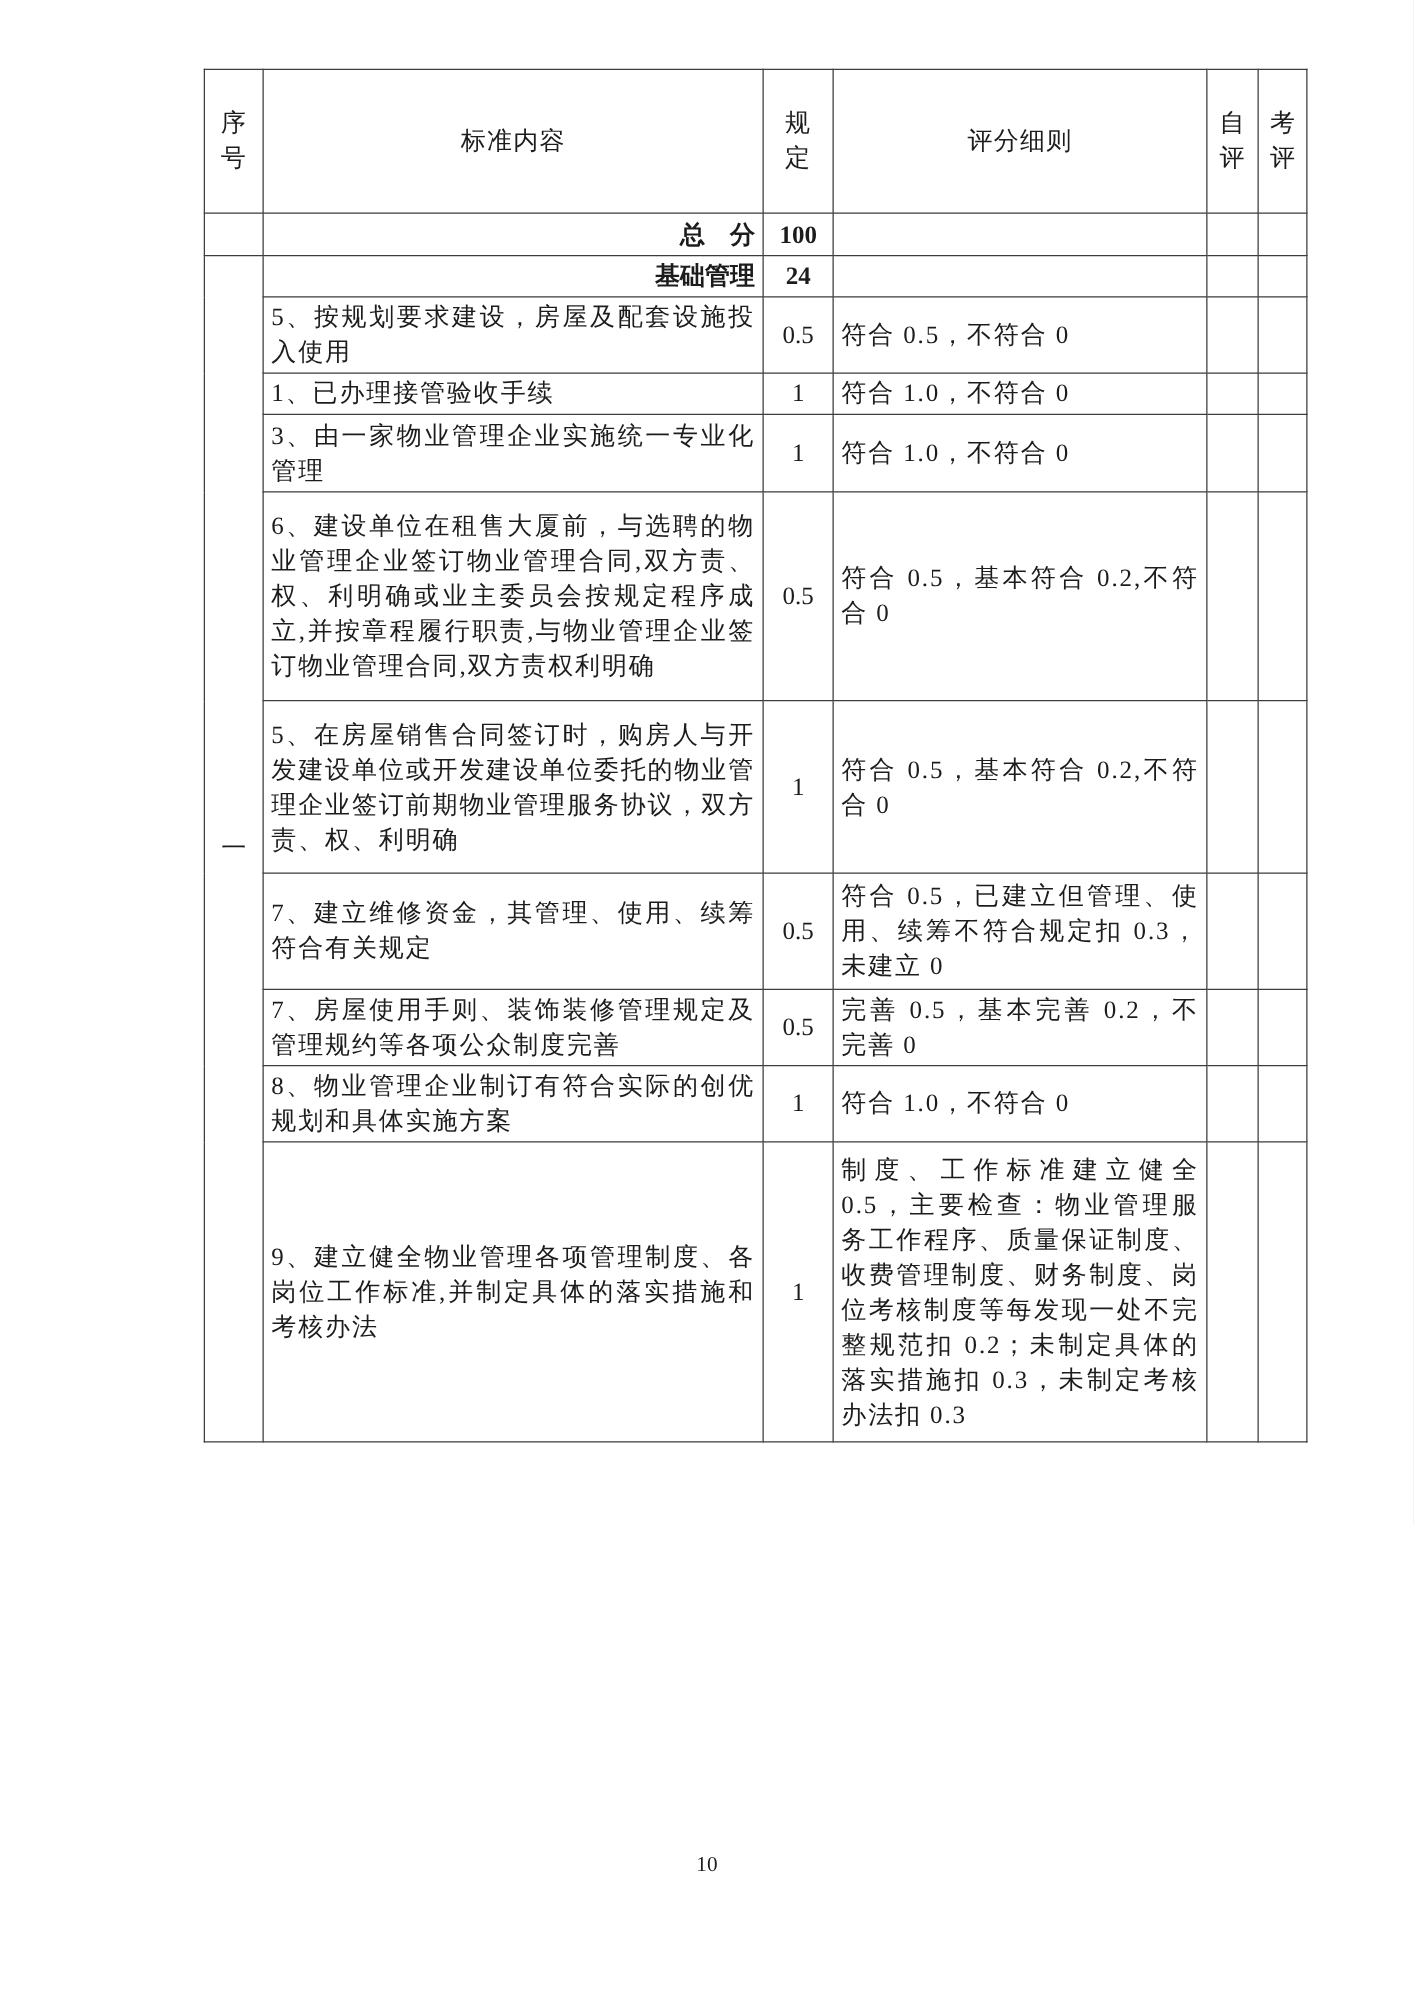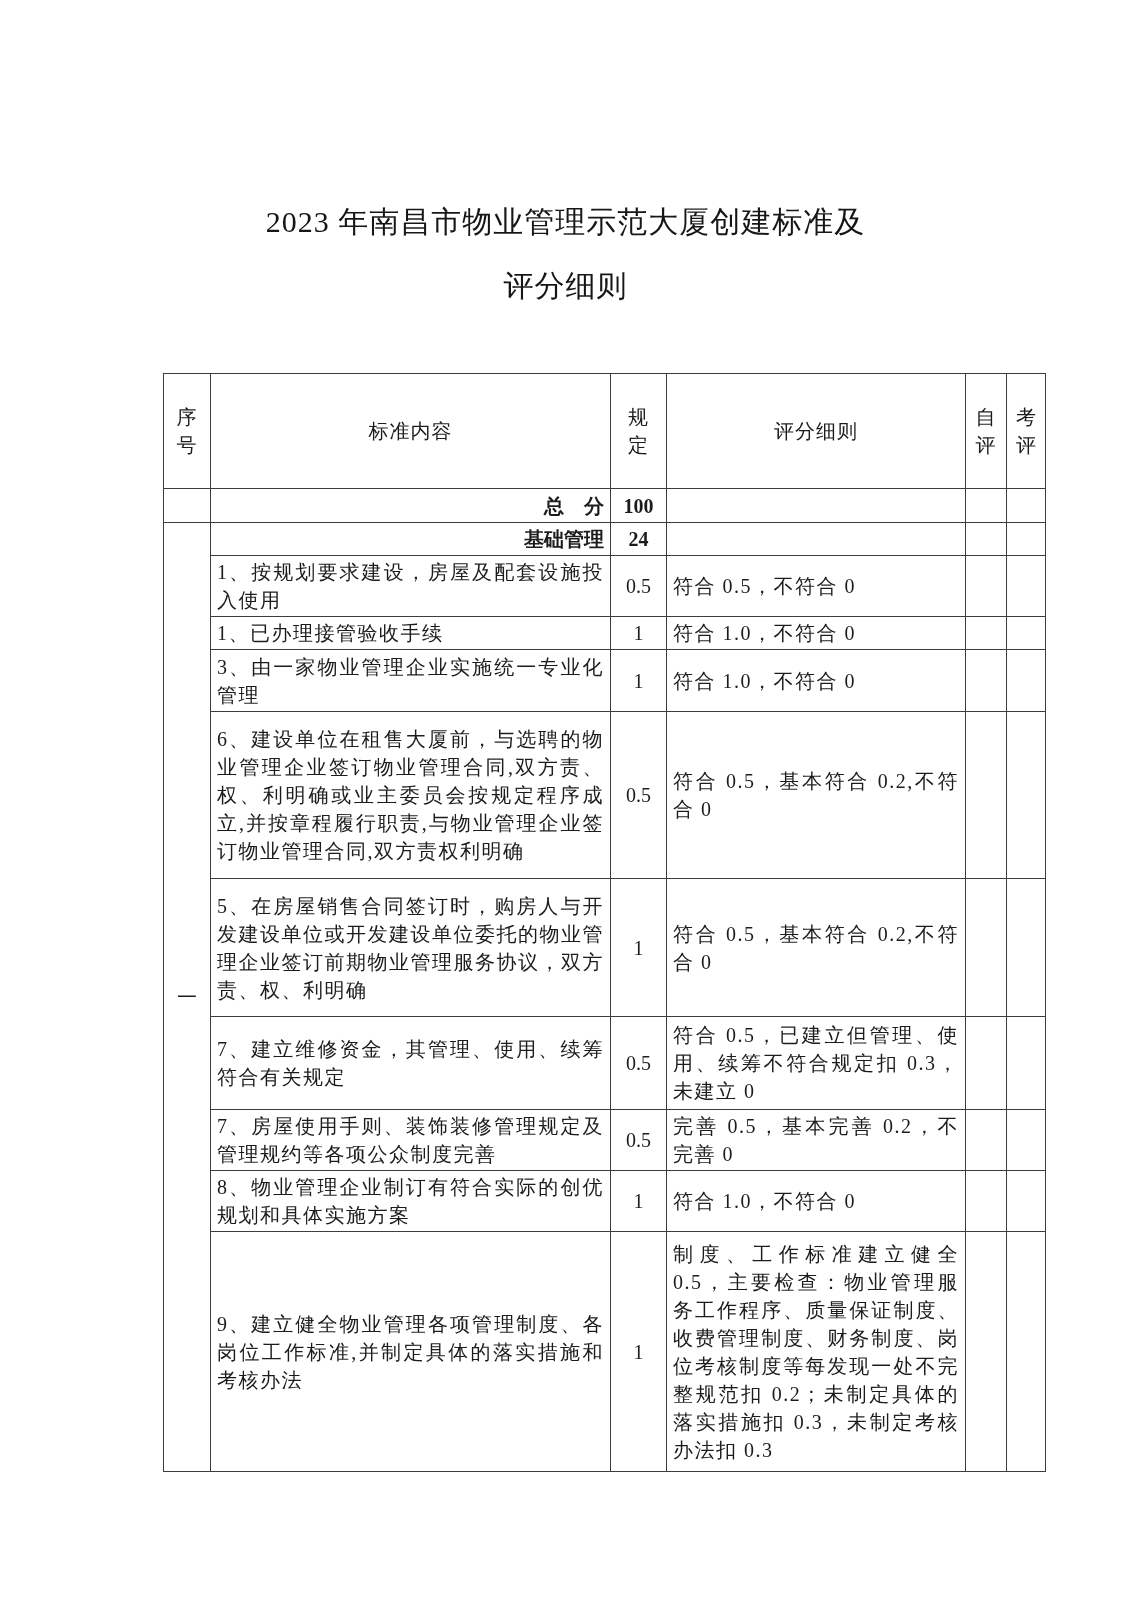--- a/index.html
+++ b/index.html
@@ -83,24 +83,20 @@
     text-align: center;
     font-size: 17px;
     color: #1c1c1c;
   }
 </style>
 </head>
 <body>
 
 <div class="page">
 
-  <div class="title-block">
-    <div>2023 年南昌市物业管理示范大厦创建标准及</div>
-    <div>评分细则</div>
-  </div>
 
   <table class="scoring">
     <colgroup>
       <col style="width:47px">
       <col style="width:400px">
       <col style="width:56px">
       <col style="width:299px">
       <col style="width:41px">
       <col style="width:39px">
     </colgroup>
@@ -127,21 +123,21 @@
     <tr class="h-section">
       <td class="seq-cell" rowspan="10">一</td>
       <td class="center bold">基础管理</td>
       <td class="num bold">24</td>
       <td class="criteria"></td>
       <td></td>
       <td></td>
     </tr>
 
     <tr class="h-r1">
-      <td class="jc">1、按规划要求建设，房屋及配套设施投入使用</td>
+      <td class="jc">5、按规划要求建设，房屋及配套设施投入使用</td>
       <td class="num">0.5</td>
       <td class="jc criteria">符合 0.5，不符合 0</td>
       <td></td>
       <td></td>
     </tr>
 
     <tr class="h-r2">
       <td class="jc">1、已办理接管验收手续</td>
       <td class="num">1</td>
       <td class="jc criteria">符合 1.0，不符合 0</td>
@@ -200,14 +196,15 @@
     <tr class="h-r9">
       <td class="jc">9、建立健全物业管理各项管理制度、各岗位工作标准,并制定具体的落实措施和考核办法</td>
       <td class="num">1</td>
       <td class="jc criteria">制度、工作标准建立健全 0.5，主要检查：物业管理服务工作程序、质量保证制度、收费管理制度、财务制度、岗位考核制度等每发现一处不完整规范扣 0.2；未制定具体的落实措施扣 0.3，未制定考核办法扣 0.3</td>
       <td></td>
       <td></td>
     </tr>
   </tbody>
     </table>
 
+  <div class="page-number">10</div>
 
 </div>
 
 </body></html>

